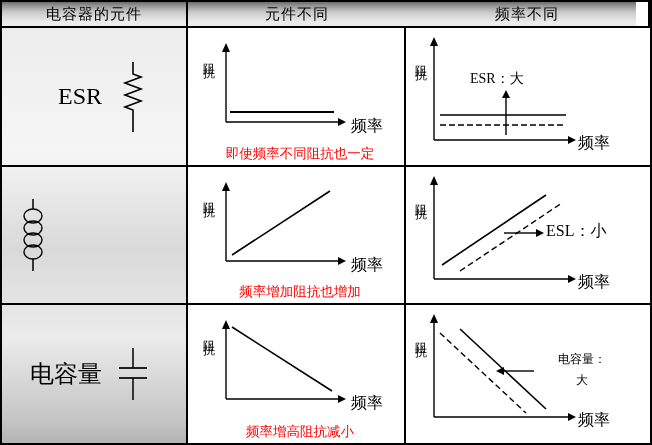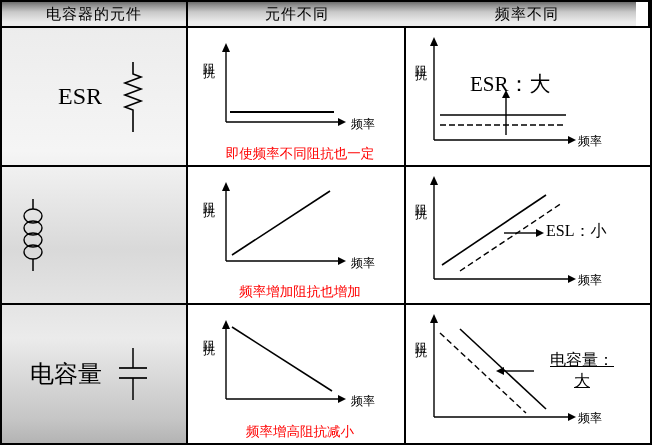--- a/index.html
+++ b/index.html
@@ -29,33 +29,33 @@
   .comp { display:flex; align-items:center; }
   .comp-name { width:100px; text-align:right; font-size:24px; }
   .comp-symbol { width:62px; display:flex; justify-content:center; align-items:center; }
   
   .ylabel {
     position:absolute; font-size:12px;
     writing-mode:vertical-rl; text-orientation:upright; letter-spacing:3px;
   }
   .mid-ylabel { left:12px; top:26px; }
   .right-ylabel { left:6px; top:28px; }
-  .xlabel { position:absolute; font-size:12px; }
+  .xlabel { position:absolute; font-size:16px; }
   .mid-xlabel { left:163px; top:88px; }
   .right-xlabel { left:172px; top:105px; }
   .mid-svg { position:absolute; left:30px; top:12px; }
   .right-svg { position:absolute; left:20px; top:6px; }
   .caption {
     position:absolute; left:8px; right:0; bottom:2px;
     text-align:center; font-size:13.5px; color:var(--caption-red,#ff0000);
   }
-  .annot { position:absolute; font-size:21px; }
+  .annot { position:absolute; font-size:14px; }
   .annot-esr { left:64px; top:42px; }
   .annot-esl { left:140px; top:54px; font-size:16px; }
-  .annot-cap { left:134px; top:44px; width:84px; text-align:center; font-size:16px; line-height:21px;text-decoration:underline; }
+  .annot-cap { left:134px; top:44px; width:84px; text-align:center; font-size:12px; line-height:21px; }
   svg { display:block; }
 </style>
 </head>
 <body>
 
 <div class="slide">
   <div class="grid">
 
     <div class="cell hcell">
       <span>电容器的元件</span>

